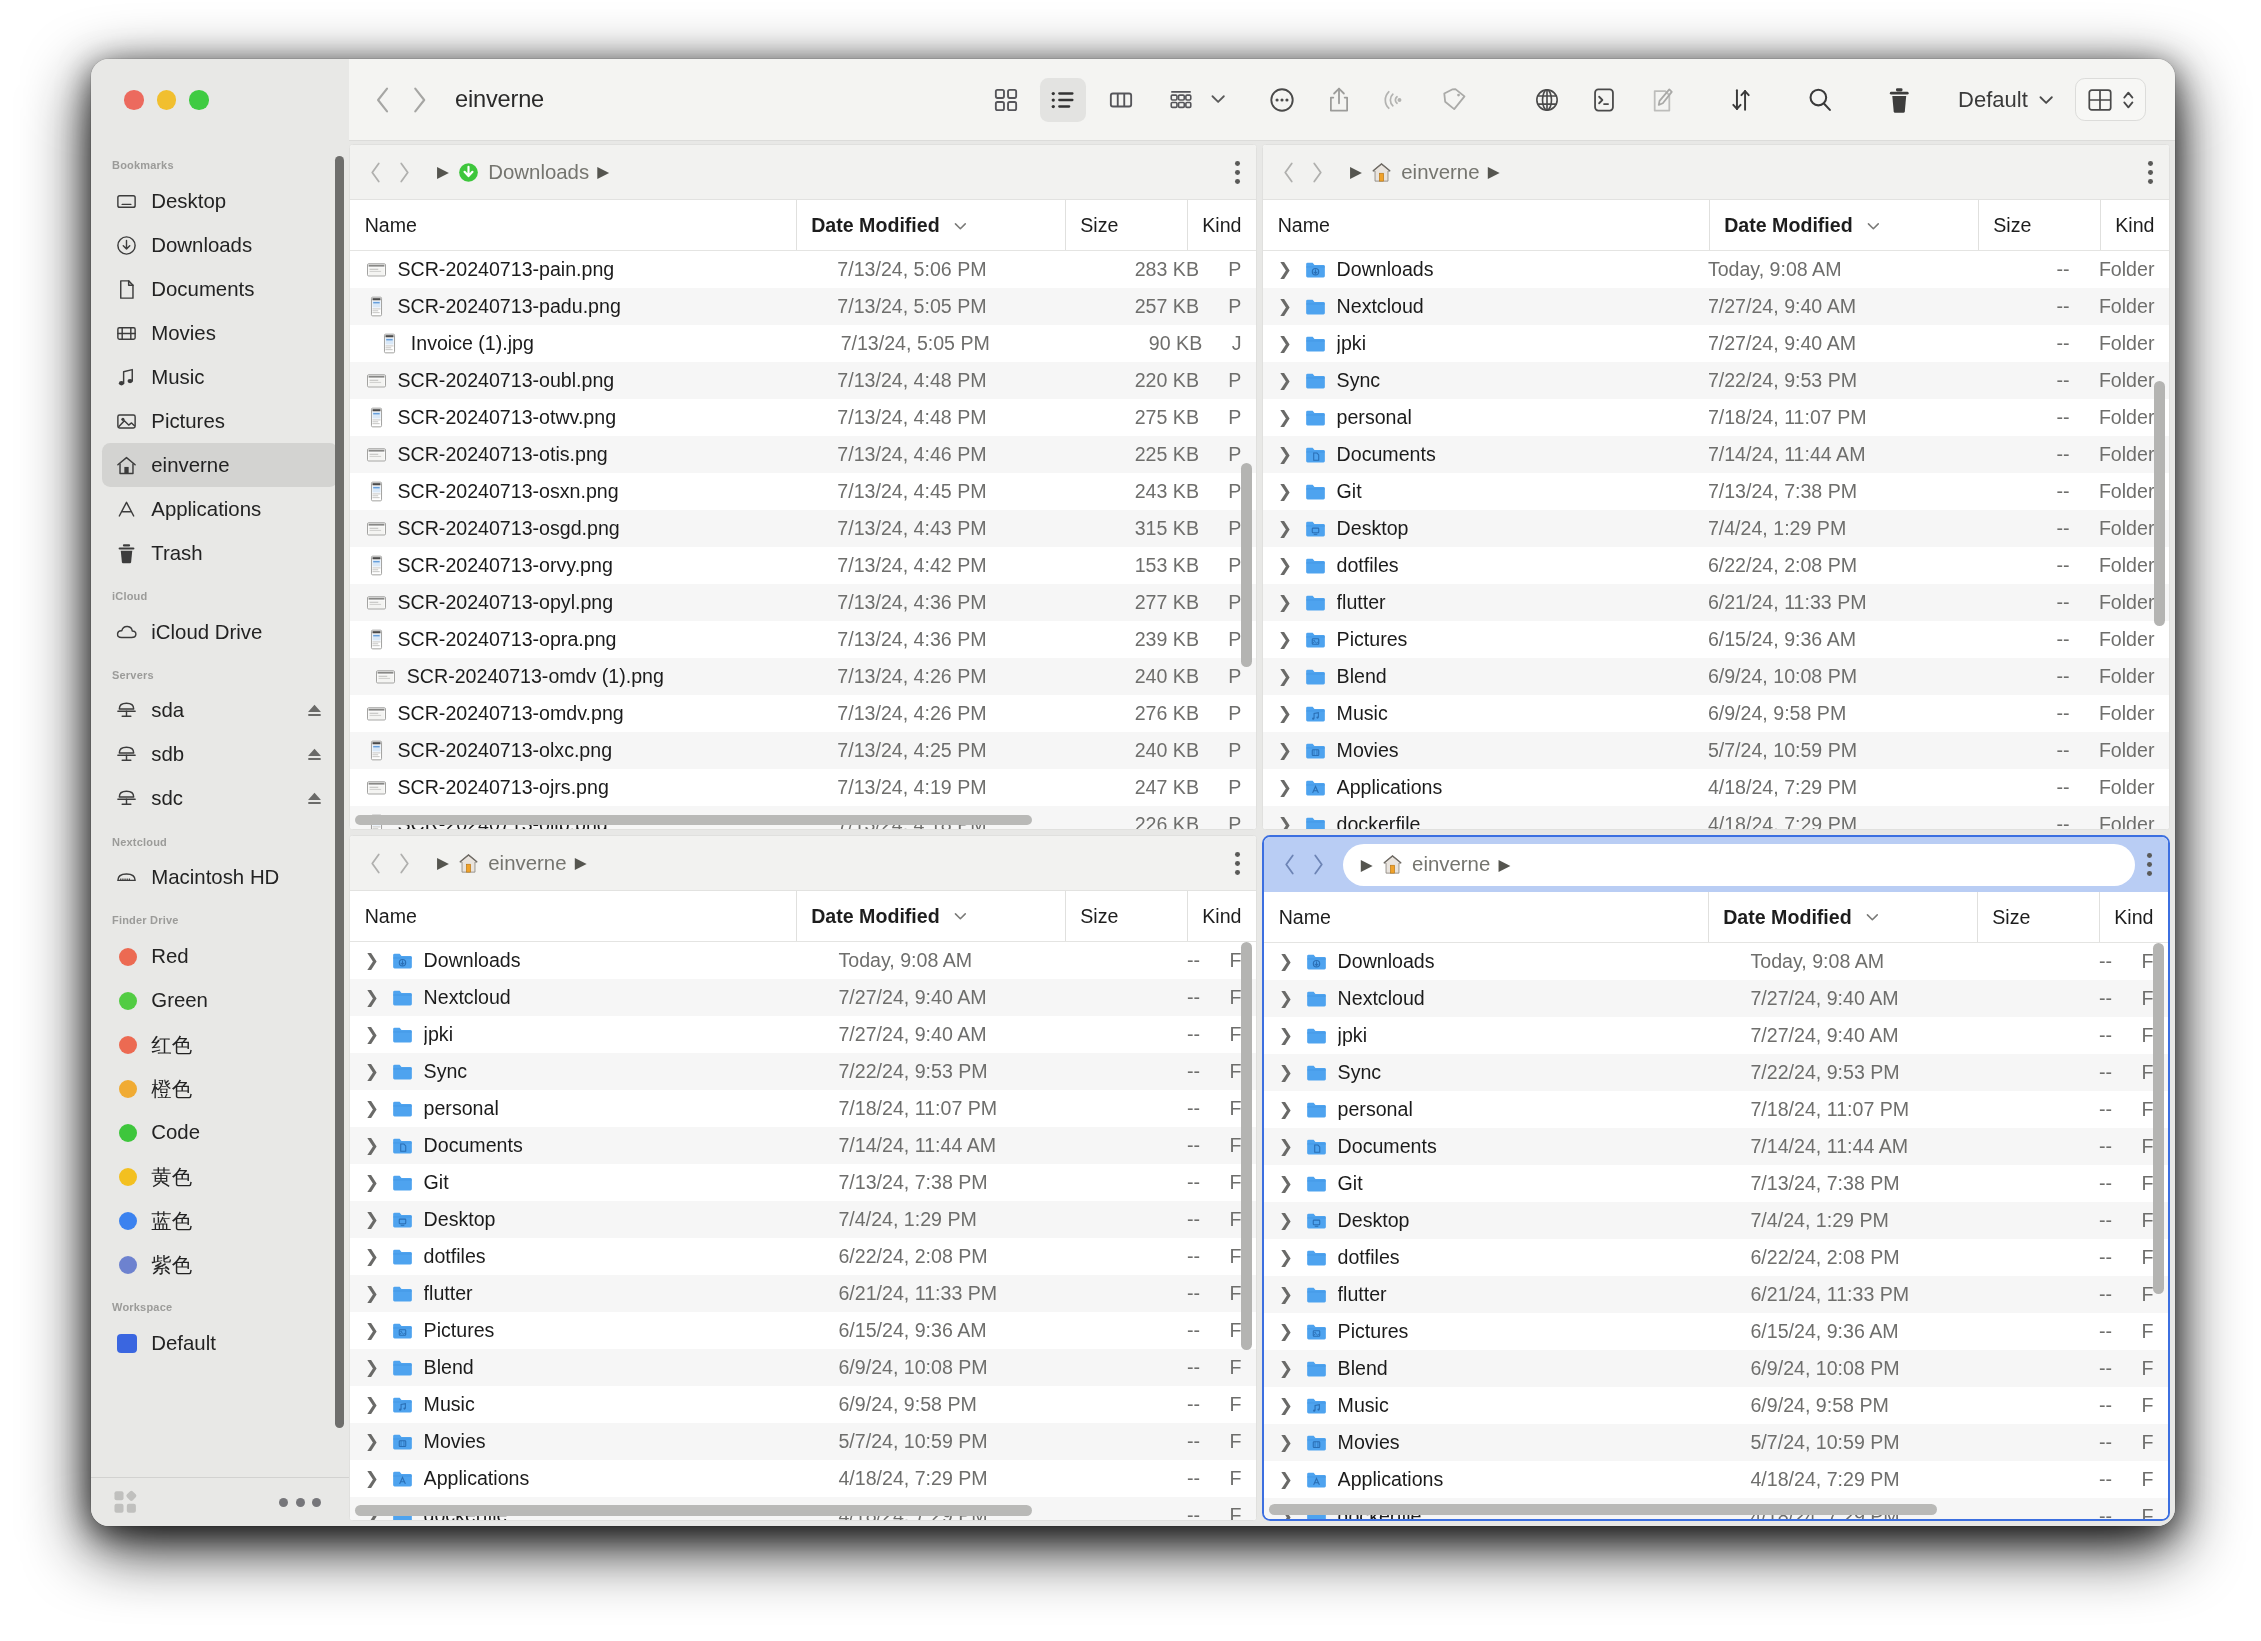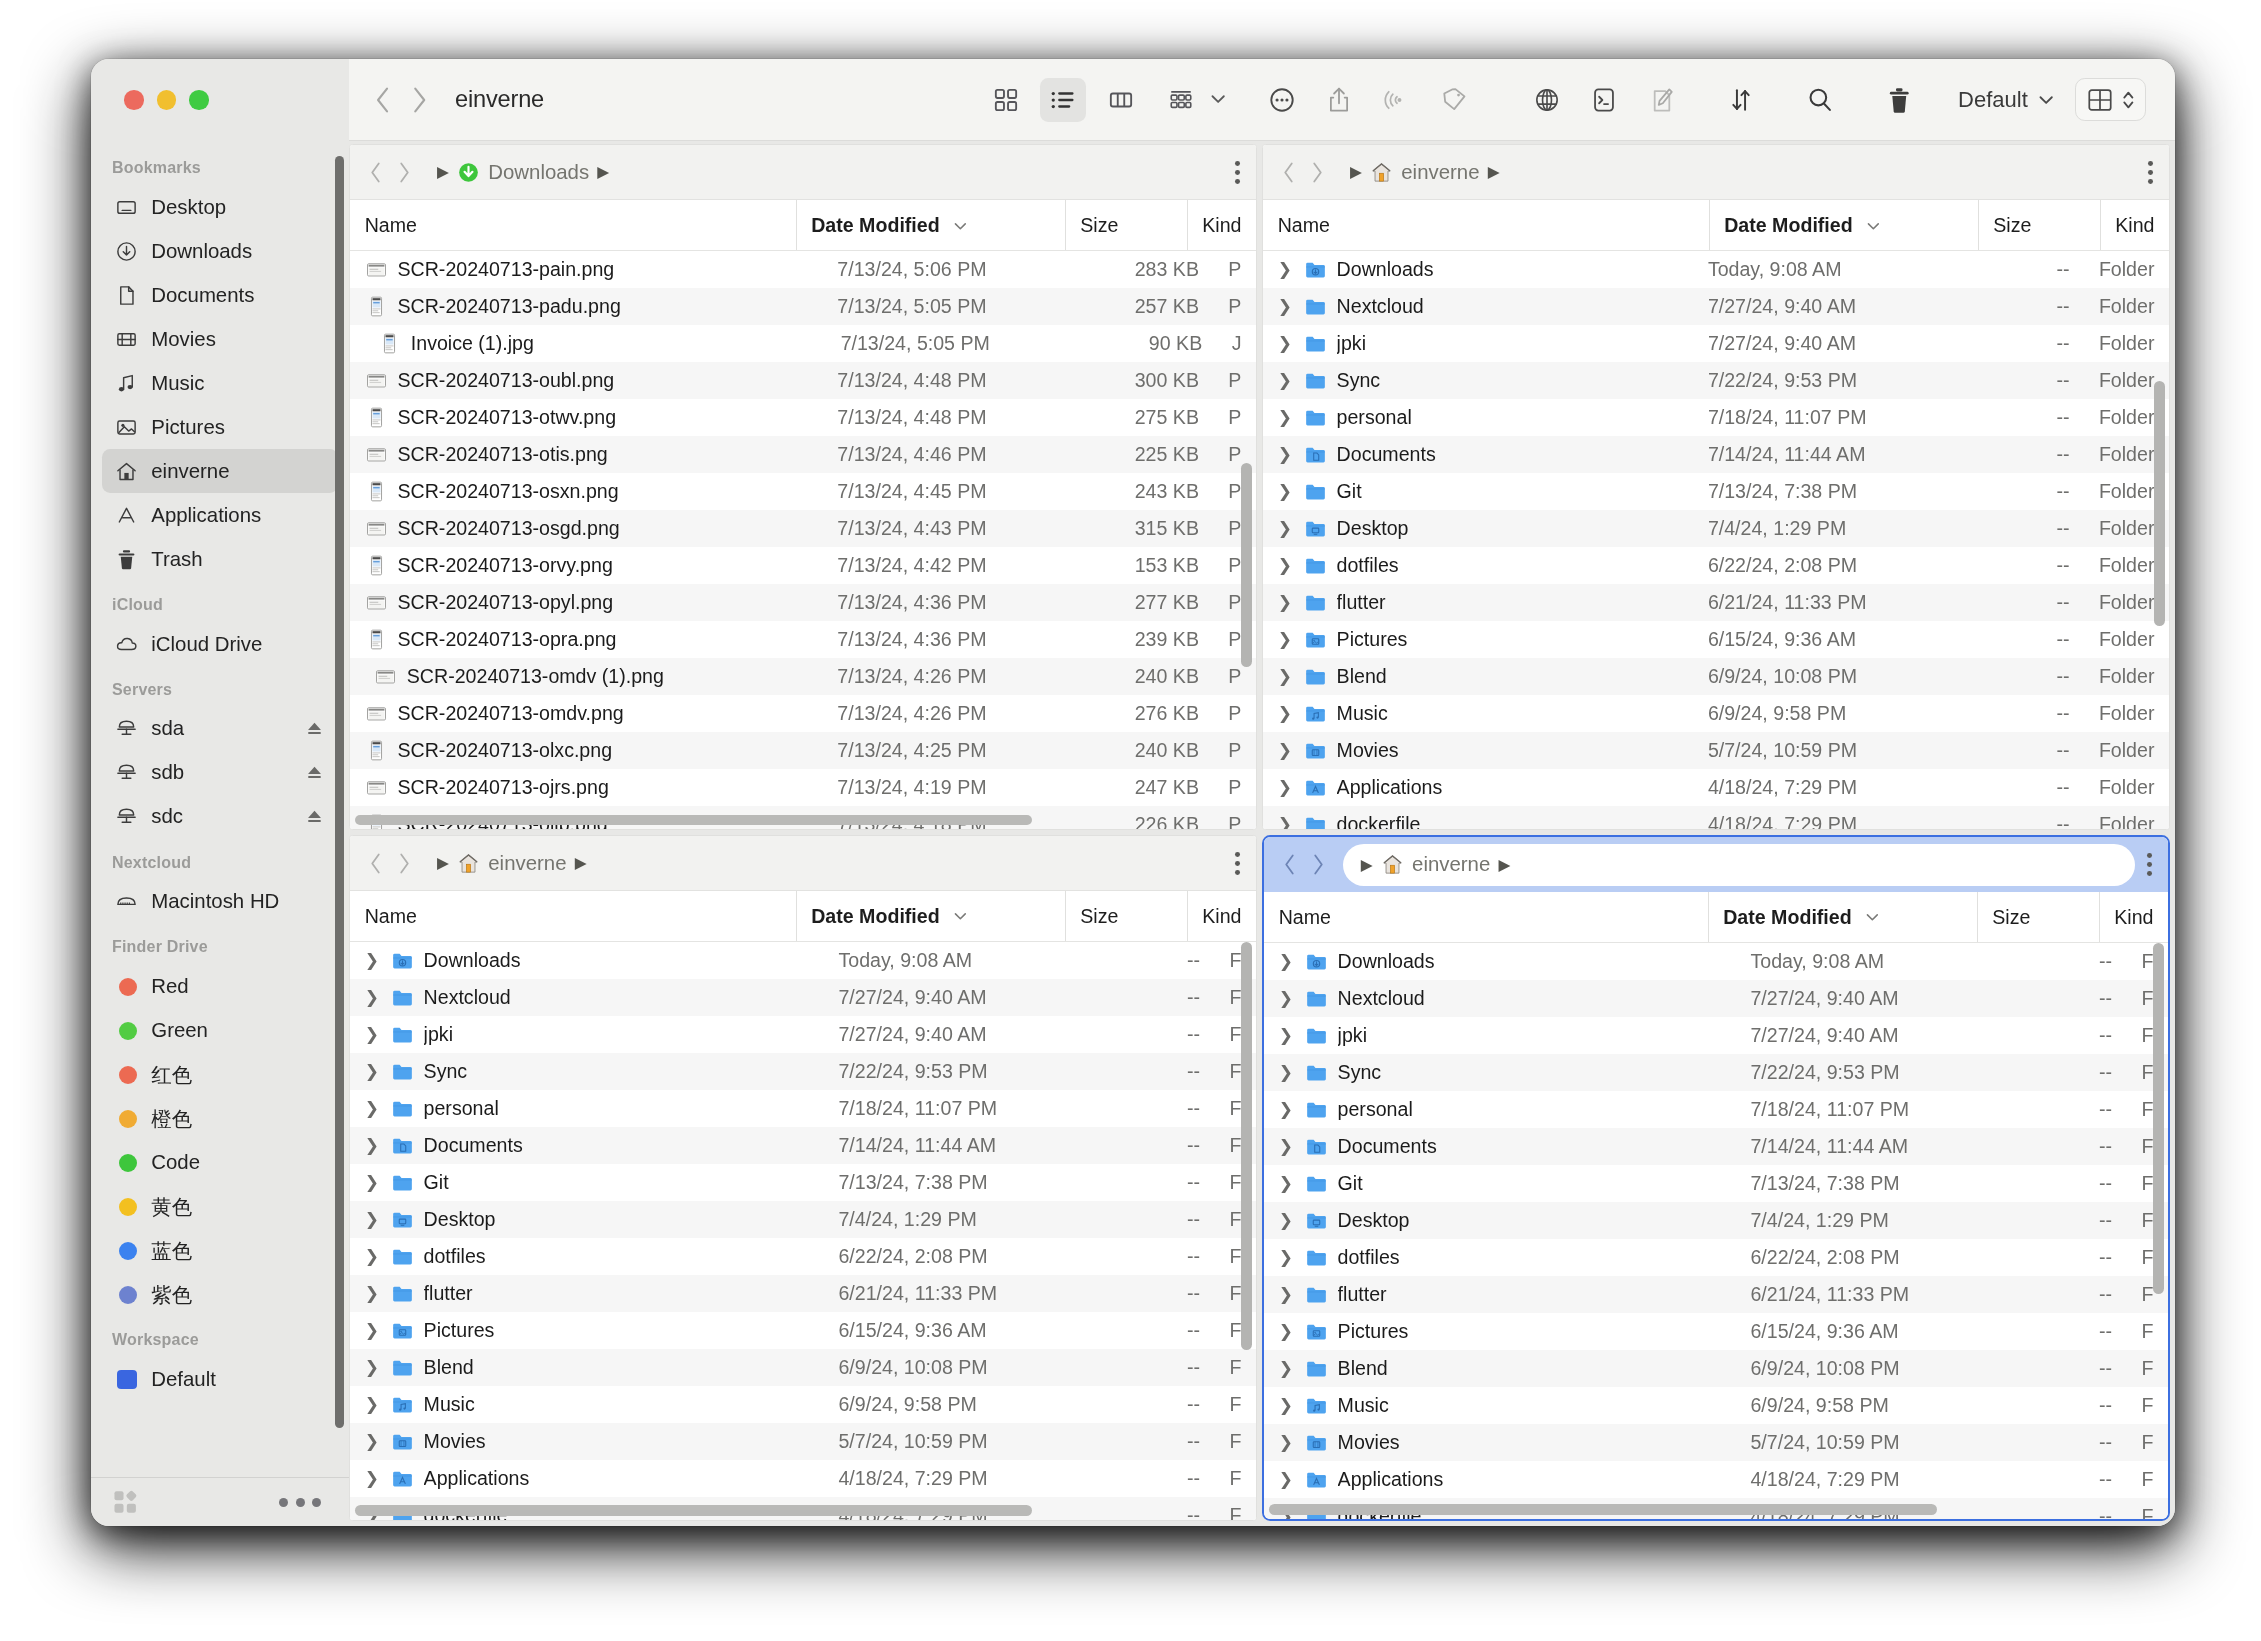--- a/index.html
+++ b/index.html
@@ -117,21 +117,21 @@
     flex: 0 0 auto;
     position: relative;
   }
   .sb-scroll {
     flex: 1;
     overflow: hidden;
     padding: 9.8px 0 0 0;
     position: relative;
   }
   .sb-section {
-    font-size: 16px;
+    font-size: 11px;
     font-weight: bold;
     color: #9b9b99;
     padding: 14.7px 0 8.2px 21px;
     letter-spacing: 0.2px;
   }
   .sb-section.tight { padding-top: 8.2px; }
   .sb-item {
     height: 44px;
     display: flex; align-items: center;
     gap: 13px;
@@ -809,21 +809,21 @@
                   <svg width="23" height="23" viewBox="0 0 32 32" fill="none" class="ficon">
                     <rect x="3.5" y="8" width="25" height="17" rx="1.6" fill="#ffffff" stroke="#9b9b99" stroke-width="1.3"></rect>
     <rect x="5" y="9.4" width="22" height="2.6" fill="#888886"></rect>
     <rect x="5" y="13.2" width="22" height="10.4" fill="#f4f4f2"></rect>
     <rect x="6.4" y="15" width="12" height="1.5" fill="#c4c4c2"></rect>
     <rect x="6.4" y="18" width="16" height="1.5" fill="#d2d2d0"></rect>
                   </svg>
                   <span class="fname">SCR-20240713-oubl.png</span>
                 </div>
                 <div class="cell date" style="flex: 0 0 269px;">7/13/24, 4:48 PM</div>
-                <div class="cell size" style="flex: 0 0 122px;">300 KB</div>
+                <div class="cell size" style="flex: 0 0 122px;">220 KB</div>
                 <div class="cell kind" style="flex: 0 0 auto;">P</div>
               </div>
               <div class="row">
                 <div class="cell name" style="flex: 1 1 auto;">
                   <svg width="23" height="23" viewBox="0 0 32 32" fill="none" class="ficon">
                     <rect x="9" y="3" width="14" height="26" rx="1.6" fill="#ffffff" stroke="#9b9b99" stroke-width="1.3"></rect>
       <rect x="10.4" y="4.4" width="11.2" height="3" fill="#4a4a4a"></rect>
       <rect x="10.4" y="8.4" width="11.2" height="9" fill="#d9e8f7"></rect>
       <rect x="11.4" y="10" width="9" height="1.6" fill="#4d8fd4"></rect>
       <rect x="10.4" y="18.6" width="11.2" height="1.5" fill="#c9c9c7"></rect>

